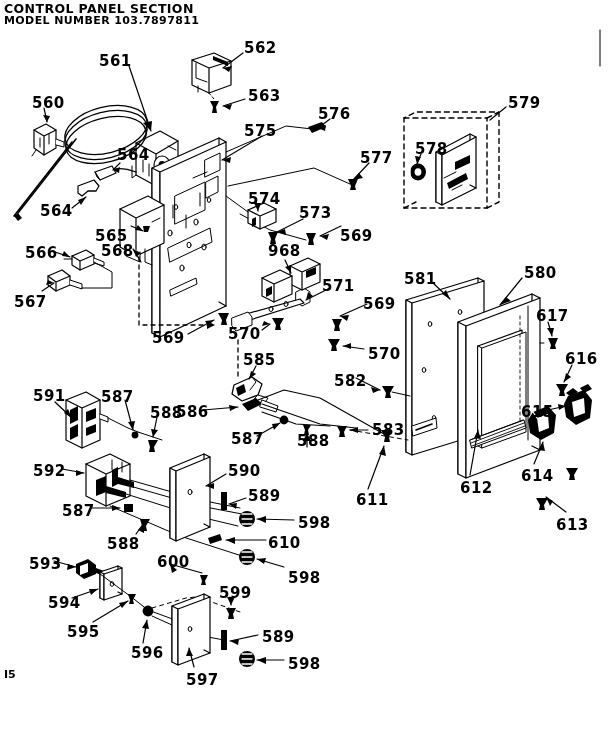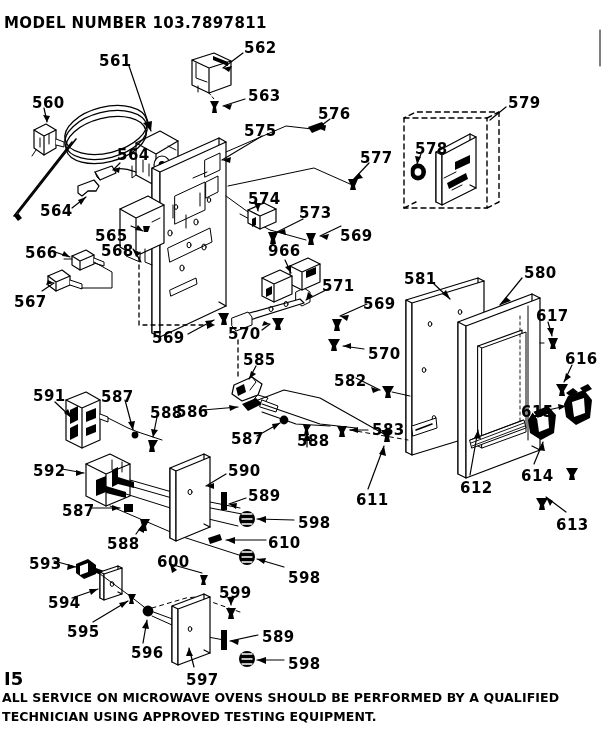--- a/index.html
+++ b/index.html
@@ -4,37 +4,38 @@
 <title>Control Panel Section Parts Diagram</title>
 <style>
   html,body{margin:0;padding:0;background:#ffffff;}
   body{
     width:608px;height:732px;position:relative;overflow:hidden;
     font-family:"DejaVu Sans", sans-serif;color:#000;
   }
   #sheet{position:absolute;left:0;top:0;width:608px;height:732px;}
   .hdr{position:absolute;white-space:pre;font-weight:700;letter-spacing:.4px;}
   #title-line1{left:4px;top:1px;font-size:12.5px;}
-  #title-line2{left:4px;top:14px;font-size:15px;}
+  #title-line2{left:4px;top:14px;font-size:11px;}
   .footer{position:absolute;white-space:pre;font-weight:700;font-size:12.5px;letter-spacing:.1px;}
   #footer-line1{left:2px;top:690px;}
   #footer-line2{left:2px;top:709px;}
-  #page-marker{position:absolute;left:4px;top:668px;font-size:18px;font-weight:700;}
+  #page-marker{position:absolute;left:4px;top:668px;font-size:11px;font-weight:700;}
   svg#art{position:absolute;left:0;top:0;width:608px;height:732px;}
   .callout{
     position:absolute;font-size:15px;font-weight:700;
     font-family:"DejaVu Sans", sans-serif;letter-spacing:.5px;
     line-height:1;white-space:nowrap;
   }
 </style>
 </head>
 <body>
 
 <div id="sheet">
 
+  <div class="hdr" id="title-line1">CONTROL PANEL SECTION</div>
   <div class="hdr" id="title-line2">MODEL NUMBER 103.7897811</div>
 
   <svg id="art" viewBox="0 0 608 732" fill="none" stroke="#000" stroke-width="1.2" stroke-linejoin="round" stroke-linecap="round">
 
     <g>
       <path d="M34,130 L46,124 L56,130 L56,148 L44,155 L34,148 Z" fill="#fff"></path>
       <path d="M34,130 L44,136 L56,130 M44,136 L44,155"></path>
       <path d="M40,138 L40,147 M49,134 L49,144" stroke-width="1"></path>
       <path d="M56,139 L64,142 L64,147 L56,145" fill="#fff" stroke-width="1"></path>
       <path d="M36,150 L32,156" stroke-width="1"></path>
@@ -568,21 +569,21 @@
   <div class="callout" style="left:95px;top:229px">565</div>
   <div class="callout" style="left:25px;top:246px">566</div>
   <div class="callout" style="left:14px;top:295px">567</div>
   <div class="callout" style="left:101px;top:244px">568</div>
   <div class="callout" style="left:152px;top:331px">569</div>
   <div class="callout" style="left:340px;top:229px">569</div>
   <div class="callout" style="left:363px;top:297px">569</div>
   <div class="callout" style="left:228px;top:327px">570</div>
   <div class="callout" style="left:368px;top:347px">570</div>
   <div class="callout" style="left:322px;top:279px">571</div>
-  <div class="callout" style="left:268px;top:244px">966</div>
+  <div class="callout" style="left:268px;top:244px">968</div>
   <div class="callout" style="left:299px;top:206px">573</div>
   <div class="callout" style="left:248px;top:192px">574</div>
   <div class="callout" style="left:244px;top:124px">575</div>
   <div class="callout" style="left:318px;top:107px">576</div>
   <div class="callout" style="left:360px;top:151px">577</div>
   <div class="callout" style="left:415px;top:142px">578</div>
   <div class="callout" style="left:508px;top:96px">579</div>
   <div class="callout" style="left:524px;top:266px">580</div>
   <div class="callout" style="left:404px;top:272px">581</div>
   <div class="callout" style="left:334px;top:374px">582</div>
@@ -613,16 +614,14 @@
   <div class="callout" style="left:268px;top:536px">610</div>
   <div class="callout" style="left:356px;top:493px">611</div>
   <div class="callout" style="left:460px;top:481px">612</div>
   <div class="callout" style="left:556px;top:518px">613</div>
   <div class="callout" style="left:521px;top:469px">614</div>
   <div class="callout" style="left:521px;top:405px">615</div>
   <div class="callout" style="left:565px;top:352px">616</div>
   <div class="callout" style="left:536px;top:309px">617</div>
 
   <div id="page-marker">I5</div>
-  <div class="footer" id="footer-line1">ALL SERVICE ON MICROWAVE OVENS SHOULD BE PERFORMED BY A QUALIFIED</div>
-  <div class="footer" id="footer-line2">TECHNICIAN USING APPROVED TESTING EQUIPMENT.</div>
 
 </div>
 
 </body></html>

